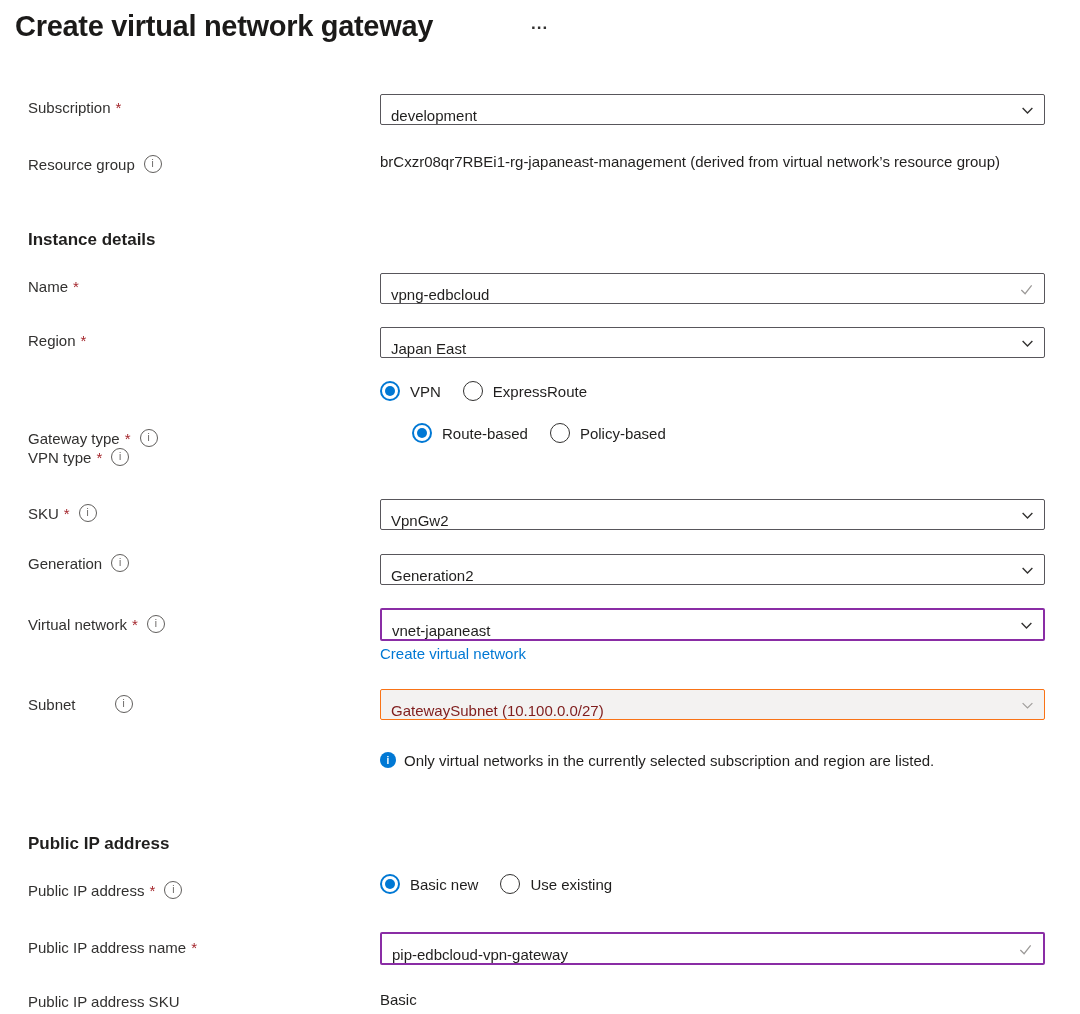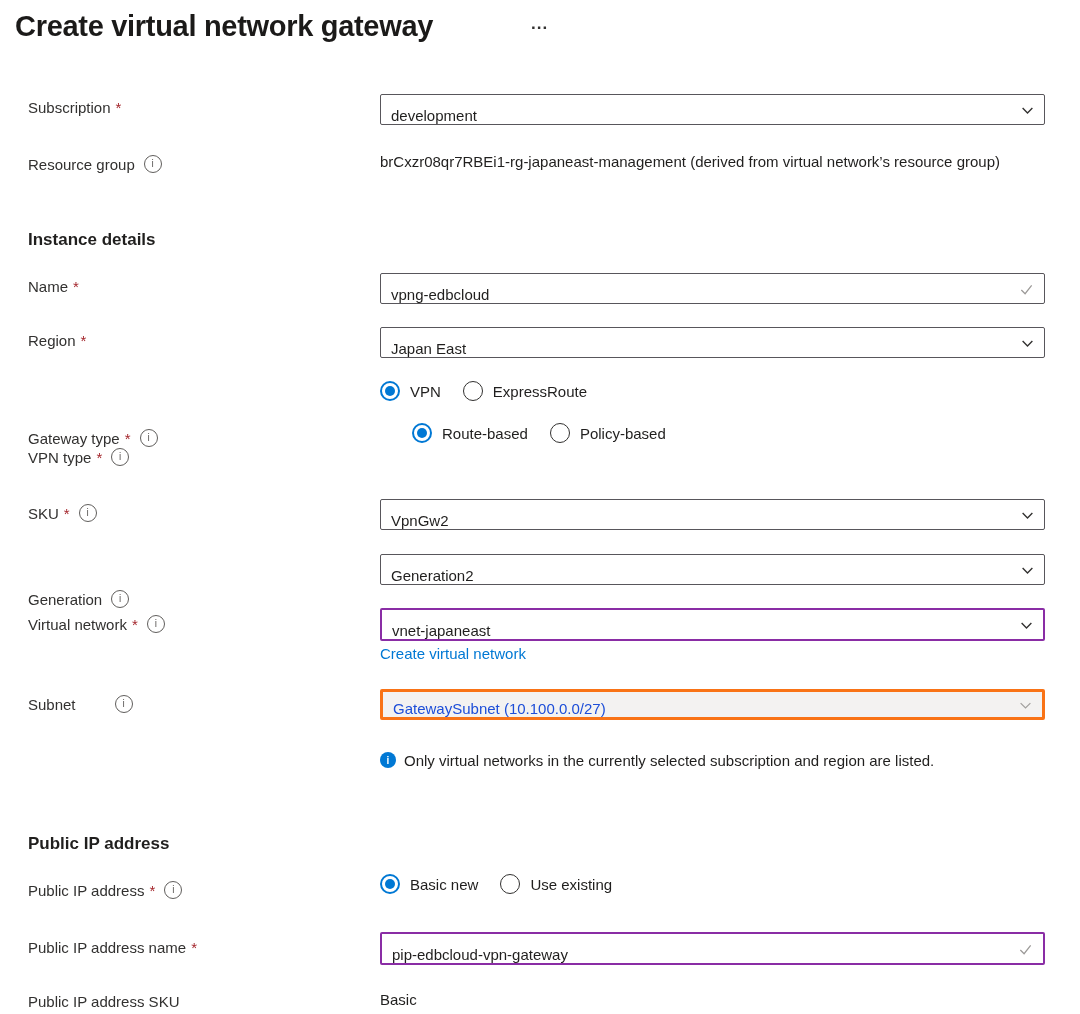--- a/index.html
+++ b/index.html
@@ -8,23 +8,23 @@
 
   .title{position:absolute;left:15px;top:10px;font-size:29px;font-weight:700;color:#1b1a19;letter-spacing:-0.3px;}
   .ellipsis{position:absolute;left:531px;top:14px;font-size:17px;font-weight:700;color:#323130;letter-spacing:1px;cursor:pointer;}
 
   .label{position:absolute;left:28px;font-size:15px;color:#323130;display:flex;align-items:center;white-space:nowrap;}
   .req{color:#a4262c;margin-left:5px;font-size:15px;}
   .info-i{display:inline-flex;align-items:center;justify-content:center;width:16px;height:16px;border:1px solid #605e5c;border-radius:50%;color:#605e5c;font-size:10px;font-style:normal;margin-left:9px;line-height:1;}
 
   .section-heading{position:absolute;left:28px;font-size:17px;font-weight:700;color:#201f1e;}
 
-  .field{position:absolute;left:380px;width:665px;height:31px;box-sizing:border-box;border:1px solid #58565b;border-radius:2px;background:#fff;display:flex;align-items:flex-end;padding:12px 34px 0 10px;font-size:15px;color:#201f1e;cursor:pointer;}
+  .field{position:absolute;left:380px;width:665px;height:31px;box-sizing:border-box;border:1px solid #58565b;border-radius:2px;background:#fff;display:flex;align-items:center;padding:12px 34px 0 10px;font-size:15px;color:#201f1e;cursor:pointer;}
   .field.purple{border:2px solid #8a2da5;}
-  .field.disabled{border:3px solid #f97316;background:#f3f2f1;color:#1d4ed8;cursor:default;}
+  .field.disabled{border:1px solid #f97316;background:#f3f2f1;color:#7f1d1d;cursor:default;}
   .chev{position:absolute;right:10px;top:50%;margin-top:-6px;width:13px;height:13px;}
   .check{position:absolute;right:10px;top:50%;margin-top:-7px;width:15px;height:15px;}
 
   .static-value{position:absolute;left:380px;font-size:15px;color:#201f1e;line-height:22px;}
   .rg-value{width:655px;}
 
   .radio-row{position:absolute;left:380px;display:flex;align-items:center;}
   .radio{width:20px;height:20px;border-radius:50%;border:1px solid #323130;background:#fff;display:inline-flex;align-items:center;justify-content:center;box-sizing:border-box;cursor:pointer;flex:0 0 auto;}
   .radio.selected{border:2px solid #0078d4;}
   .radio .dot{width:10px;height:10px;border-radius:50%;background:#0078d4;}
@@ -117,21 +117,21 @@
       <span class="req">*</span>
       <i class="info-i">i</i>
   </div>
   <div class="field" style="top:499px;">
     <span>VpnGw2</span>
     <svg class="chev" viewBox="0 0 16 16">
         <path d="M2 5 L8 11 L14 5" fill="none" stroke="#323130" stroke-width="1.7"></path>
       </svg>
   </div>
 
-  <div class="label" style="top:590px;">
+  <div class="label" style="top:554px;">
     <span>Generation</span>
       <i class="info-i">i</i>
   </div>
   <div class="field" style="top:554px;">
     <span>Generation2</span>
     <svg class="chev" viewBox="0 0 16 16">
         <path d="M2 5 L8 11 L14 5" fill="none" stroke="#323130" stroke-width="1.7"></path>
       </svg>
   </div>
 

